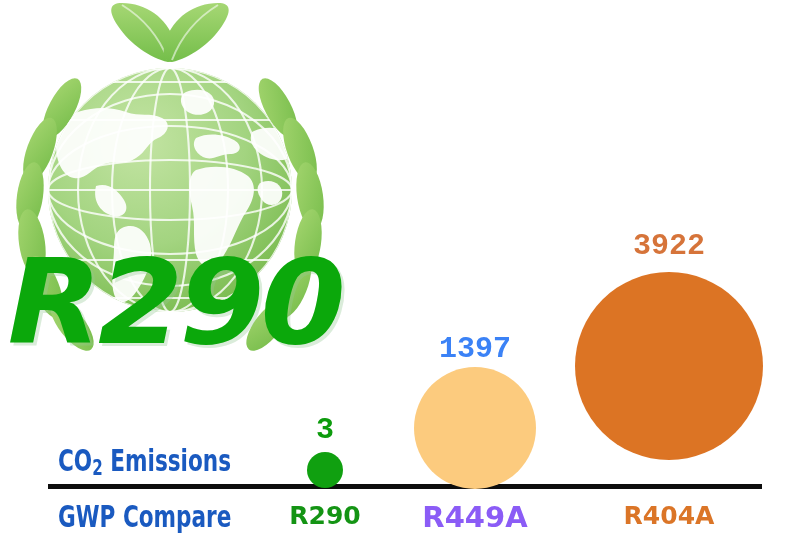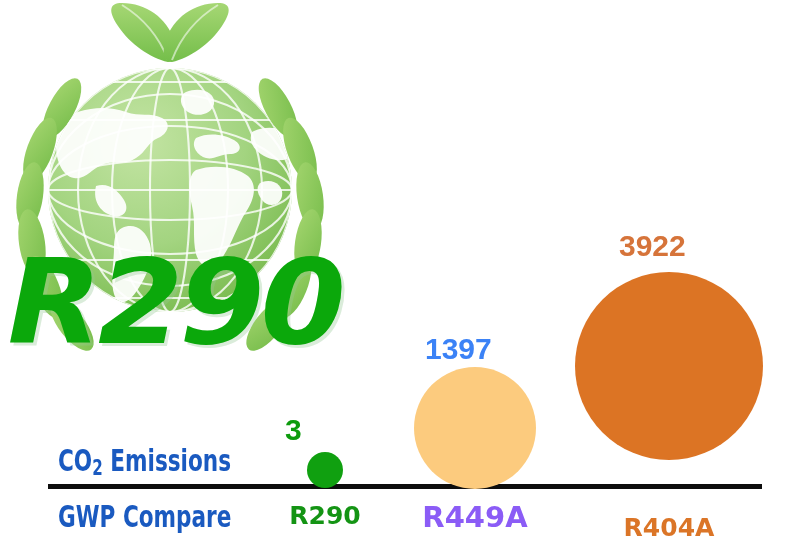--- a/index.html
+++ b/index.html
@@ -27,22 +27,22 @@
   
   #chart { position:absolute; left:0; top:0; width:800px; height:555px; }
 
   .baseline {
     position:absolute; left:48px; top:484px; width:714px; height:5px;
     background:#0d0d0d;
   }
 
   .bubble { position:absolute; border-radius:50%; }
   .bubble-value {
-    position:absolute; text-align:left;
-    font-family:Liberation Sans, sans-serif;
+    position:absolute; text-align:center;
+    font-family:Liberation Mono, monospace;
     font-weight:bold; line-height:1; white-space:nowrap;
   }
   .bubble-label {
     position:absolute; text-align:center;
     font-family:"DejaVu Sans", sans-serif;
     font-weight:bold; line-height:1; white-space:nowrap;
   }
 
   
   #bubble-r290 { left:307px; top:452px; width:36px; height:36px; background:#10A010; }
@@ -50,21 +50,21 @@
   #label-r290  { left:265px; top:503px; width:120px; font-size:25px; color:#149414; }
 
   
   #bubble-r449a { left:414px; top:367px; width:122px; height:122px; background:#FCCB7E; }
   #value-r449a  { left:425px; top:334px; width:100px; font-size:30px; color:#3b82f6; }
   #label-r449a  { left:415px; top:503px; width:120px; font-size:29px; color:#8b5cf6; }
 
   
   #bubble-r404a { left:575px; top:272px; width:188px; height:188px; background:#DC7424; }
   #value-r404a  { left:619px; top:231px; width:100px; font-size:30px; color:#D6743A; }
-  #label-r404a  { left:609px; top:503px; width:120px; font-size:25px; color:#DB7527;margin-top:12px; }
+  #label-r404a  { left:609px; top:503px; width:120px; font-size:25px; color:#DB7527; }
 
   
   .axis-caption {
     position:absolute;
     font-family:"DejaVu Sans Condensed","DejaVu Sans", sans-serif;
     font-weight:bold; color:#1A5AC0; white-space:nowrap;
     line-height:1; font-size:30px;
     transform:scaleX(.80); transform-origin:left center;
   }
   #caption-co2 { left:58px; top:446px; }

